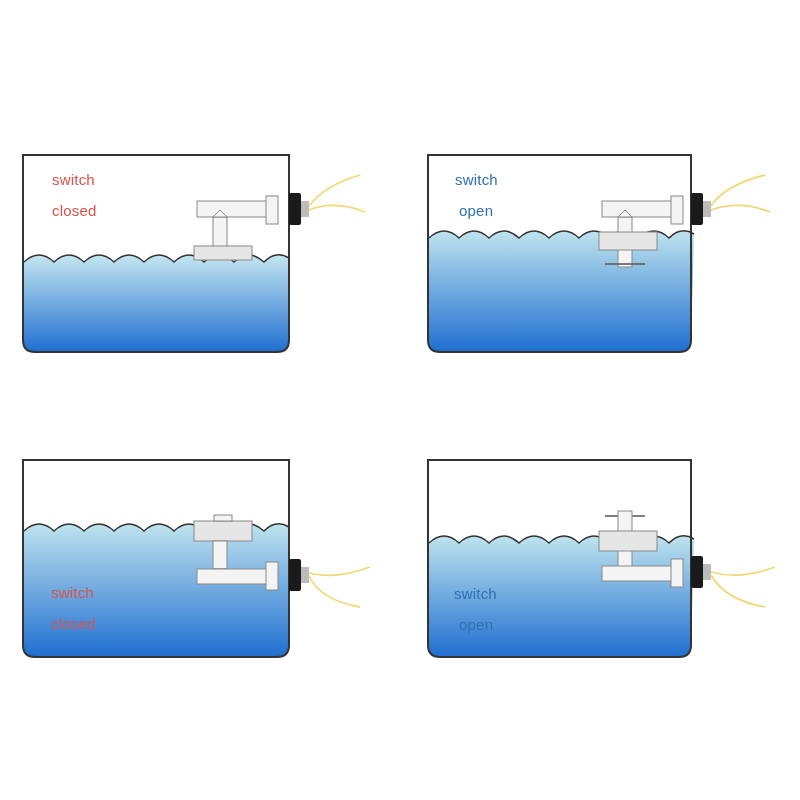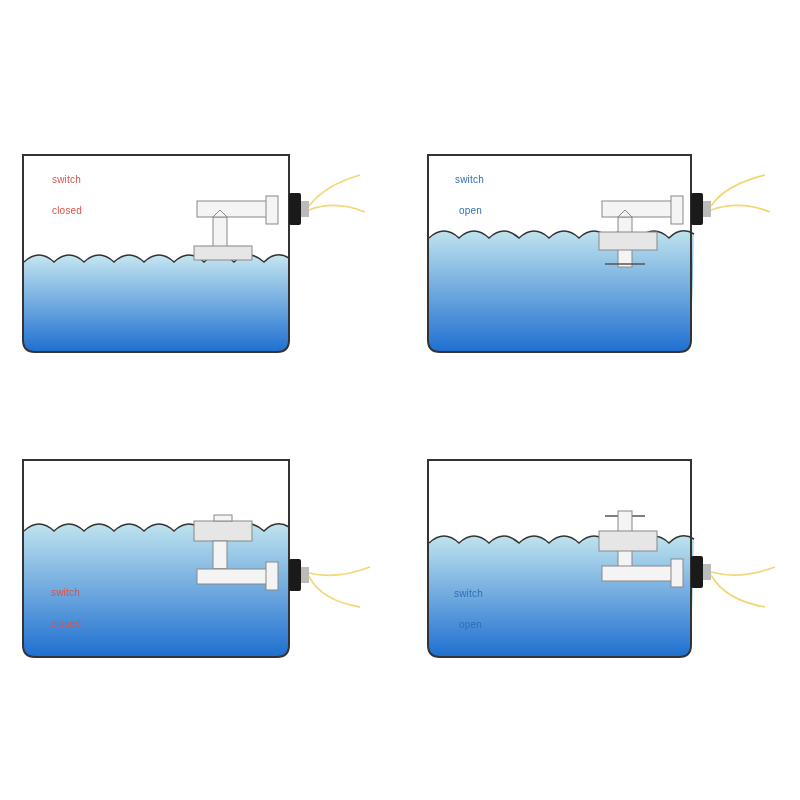--- a/index.html
+++ b/index.html
@@ -1,20 +1,20 @@
 <!DOCTYPE html>
 <html><head>
 <meta charset="utf-8">
 <style>
   html, body { margin: 0; padding: 0; background: #ffffff; }
   body { width: 800px; height: 800px; position: relative; overflow: hidden;
          font-family: "Liberation Sans", sans-serif; }
   .panel { position: absolute; width: 360px; height: 210px; }
   .panel svg { position: absolute; left: 0; top: 0; overflow: visible; }
-  .label { position: absolute; font-size: 10px; line-height: 15px; letter-spacing: 0.2px; }
+  .label { position: absolute; font-size: 15px; line-height: 15px; letter-spacing: 0.2px; }
   .label.red { color: #d9534a; }
   .label.blue { color: #2f6fb3; }
 </style>
 </head>
 <body>
 
 <div class="panel" style="left:20px; top:150px;">
   <svg width="360" height="210">
     <defs>
       <linearGradient id="water1" x1="0" y1="0" x2="0" y2="1">

